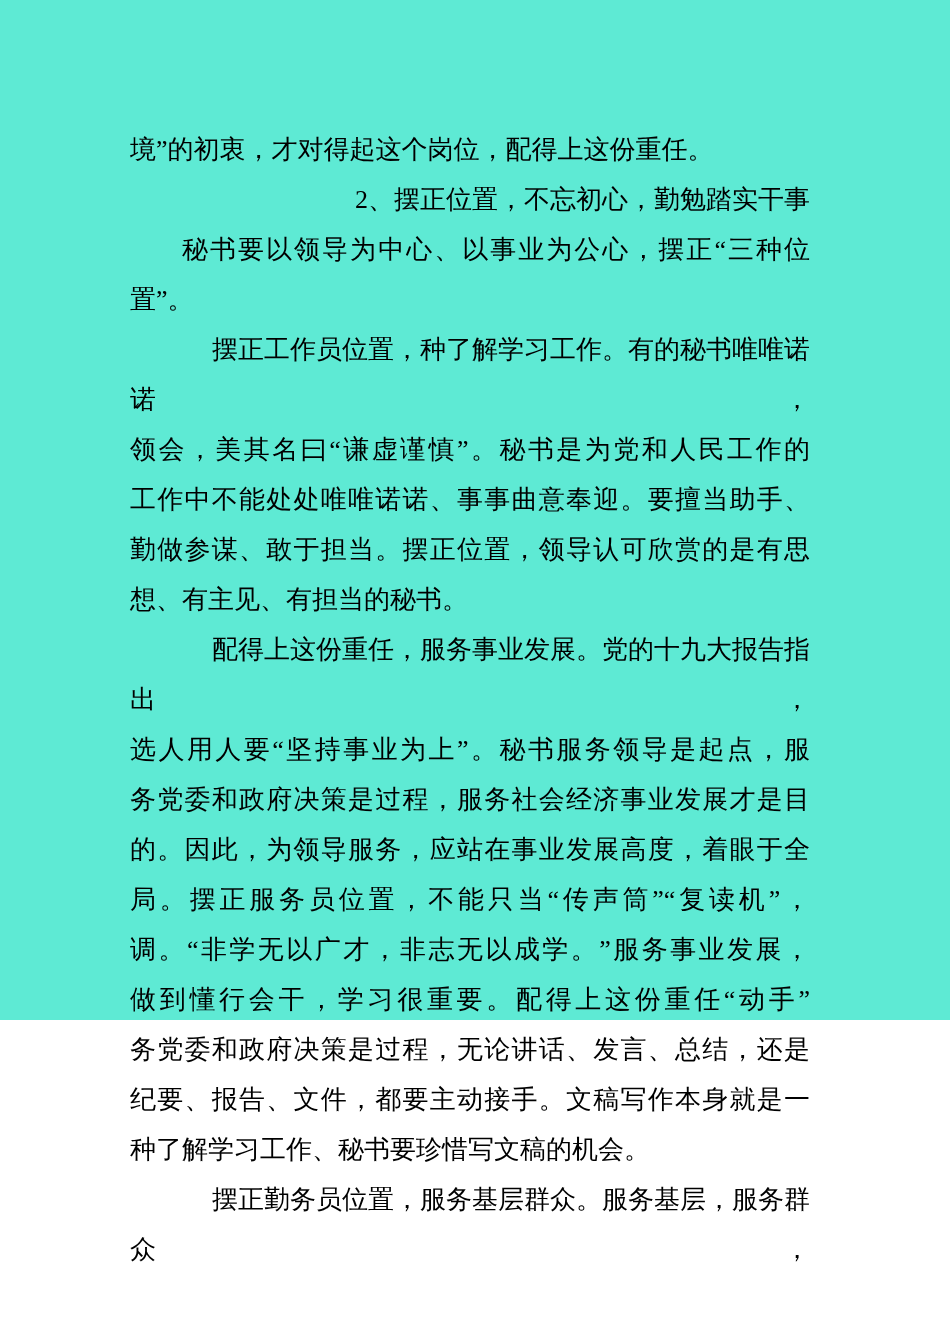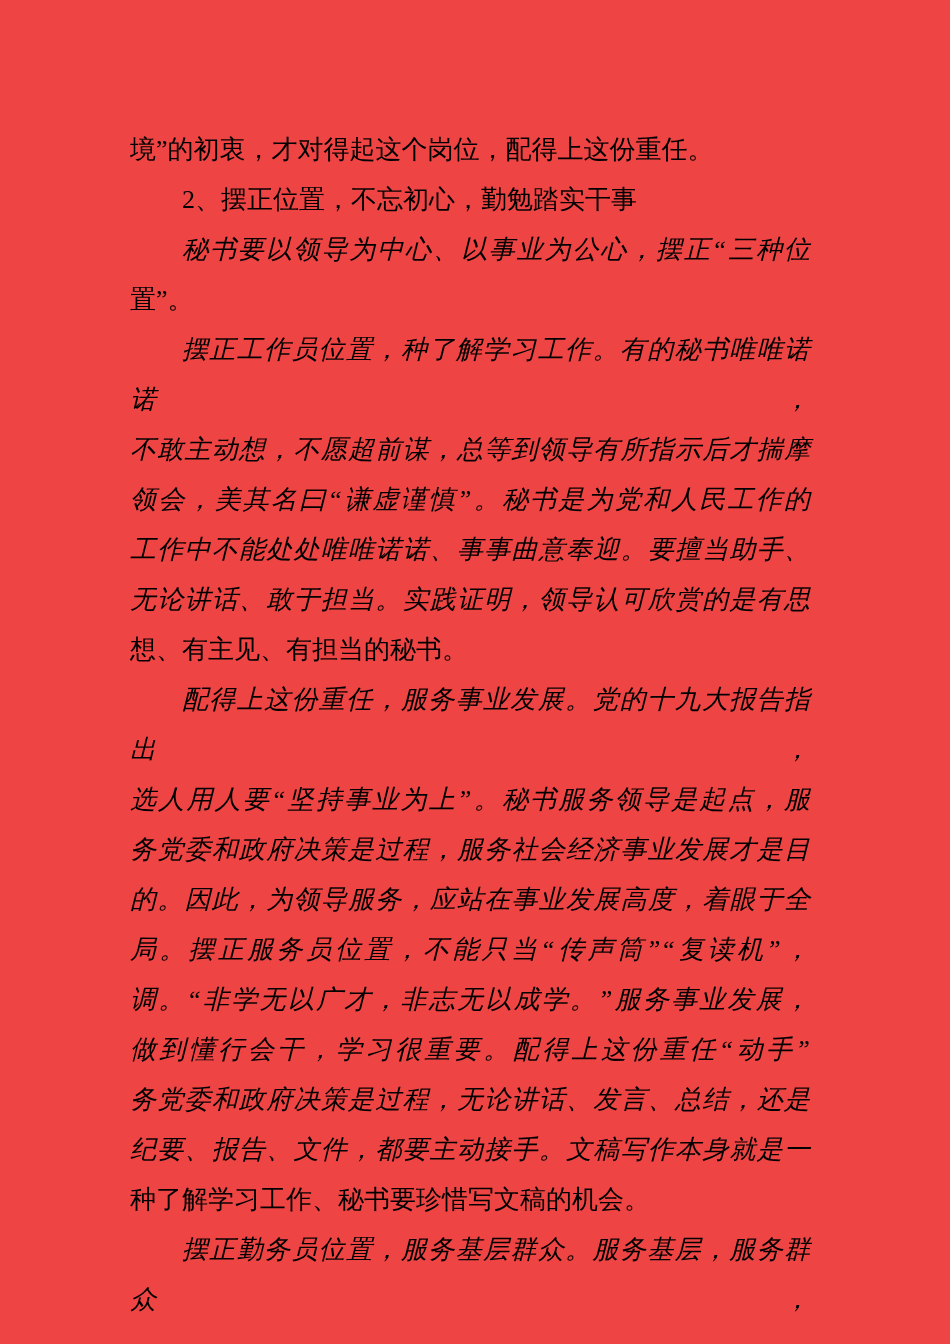--- a/index.html
+++ b/index.html
@@ -11,60 +11,59 @@
     height: 1344px;
     background: #ffffff;
     overflow: hidden;
     font-family: "Liberation Serif", "DejaVu Serif", serif;
   }
   .page {
     position: absolute;
     left: 0;
     top: 0;
     width: 950px;
-    height: 1344px;
-    background: #ef4444;
+    height: 1020px;
+    background: #5eead4;
   }
   .text-block {
     position: absolute;
     left: 130px;
     top: 125px;
     width: 680px;
     color: #000000;
     font-size: 26px;
     line-height: 50px;
   }
   .line {
     text-align: left;
     white-space: nowrap;
   }
   .line.justify {
     white-space: normal;
     text-align: justify;
     text-align-last: justify;
-    font-style: italic;
   }
   .line.indent {
     text-indent: 2em;
+    text-align: right;
   }
 </style>
 </head>
 <body>
 
 <div class="page">
   <div class="text-block" id="text-block">
       <div class="line">境”的初衷，才对得起这个岗位，配得上这份重任。</div>
       <div class="line indent">2、摆正位置，不忘初心，勤勉踏实干事</div>
       <div class="line indent justify">秘书要以领导为中心、以事业为公心，摆正“三种位</div>
       <div class="line">置”。</div>
       <div class="line indent justify">摆正工作员位置，种了解学习工作。有的秘书唯唯诺诺，</div>
-      <div class="line justify">不敢主动想，不愿超前谋，总等到领导有所指示后才揣摩</div>
       <div class="line justify">领会，美其名曰“谦虚谨慎”。秘书是为党和人民工作的</div>
       <div class="line justify">工作中不能处处唯唯诺诺、事事曲意奉迎。要擅当助手、</div>
-      <div class="line justify">无论讲话、敢于担当。实践证明，领导认可欣赏的是有思</div>
+      <div class="line justify">勤做参谋、敢于担当。摆正位置，领导认可欣赏的是有思</div>
       <div class="line">想、有主见、有担当的秘书。</div>
       <div class="line indent justify">配得上这份重任，服务事业发展。党的十九大报告指出，</div>
       <div class="line justify">选人用人要“坚持事业为上”。秘书服务领导是起点，服</div>
       <div class="line justify">务党委和政府决策是过程，服务社会经济事业发展才是目</div>
       <div class="line justify">的。因此，为领导服务，应站在事业发展高度，着眼于全</div>
       <div class="line justify">局。摆正服务员位置，不能只当“传声筒”“复读机”，</div>
       <div class="line justify">调。“非学无以广才，非志无以成学。”服务事业发展，</div>
       <div class="line justify">做到懂行会干，学习很重要。配得上这份重任“动手”</div>
       <div class="line justify">务党委和政府决策是过程，无论讲话、发言、总结，还是</div>
       <div class="line justify">纪要、报告、文件，都要主动接手。文稿写作本身就是一</div>

